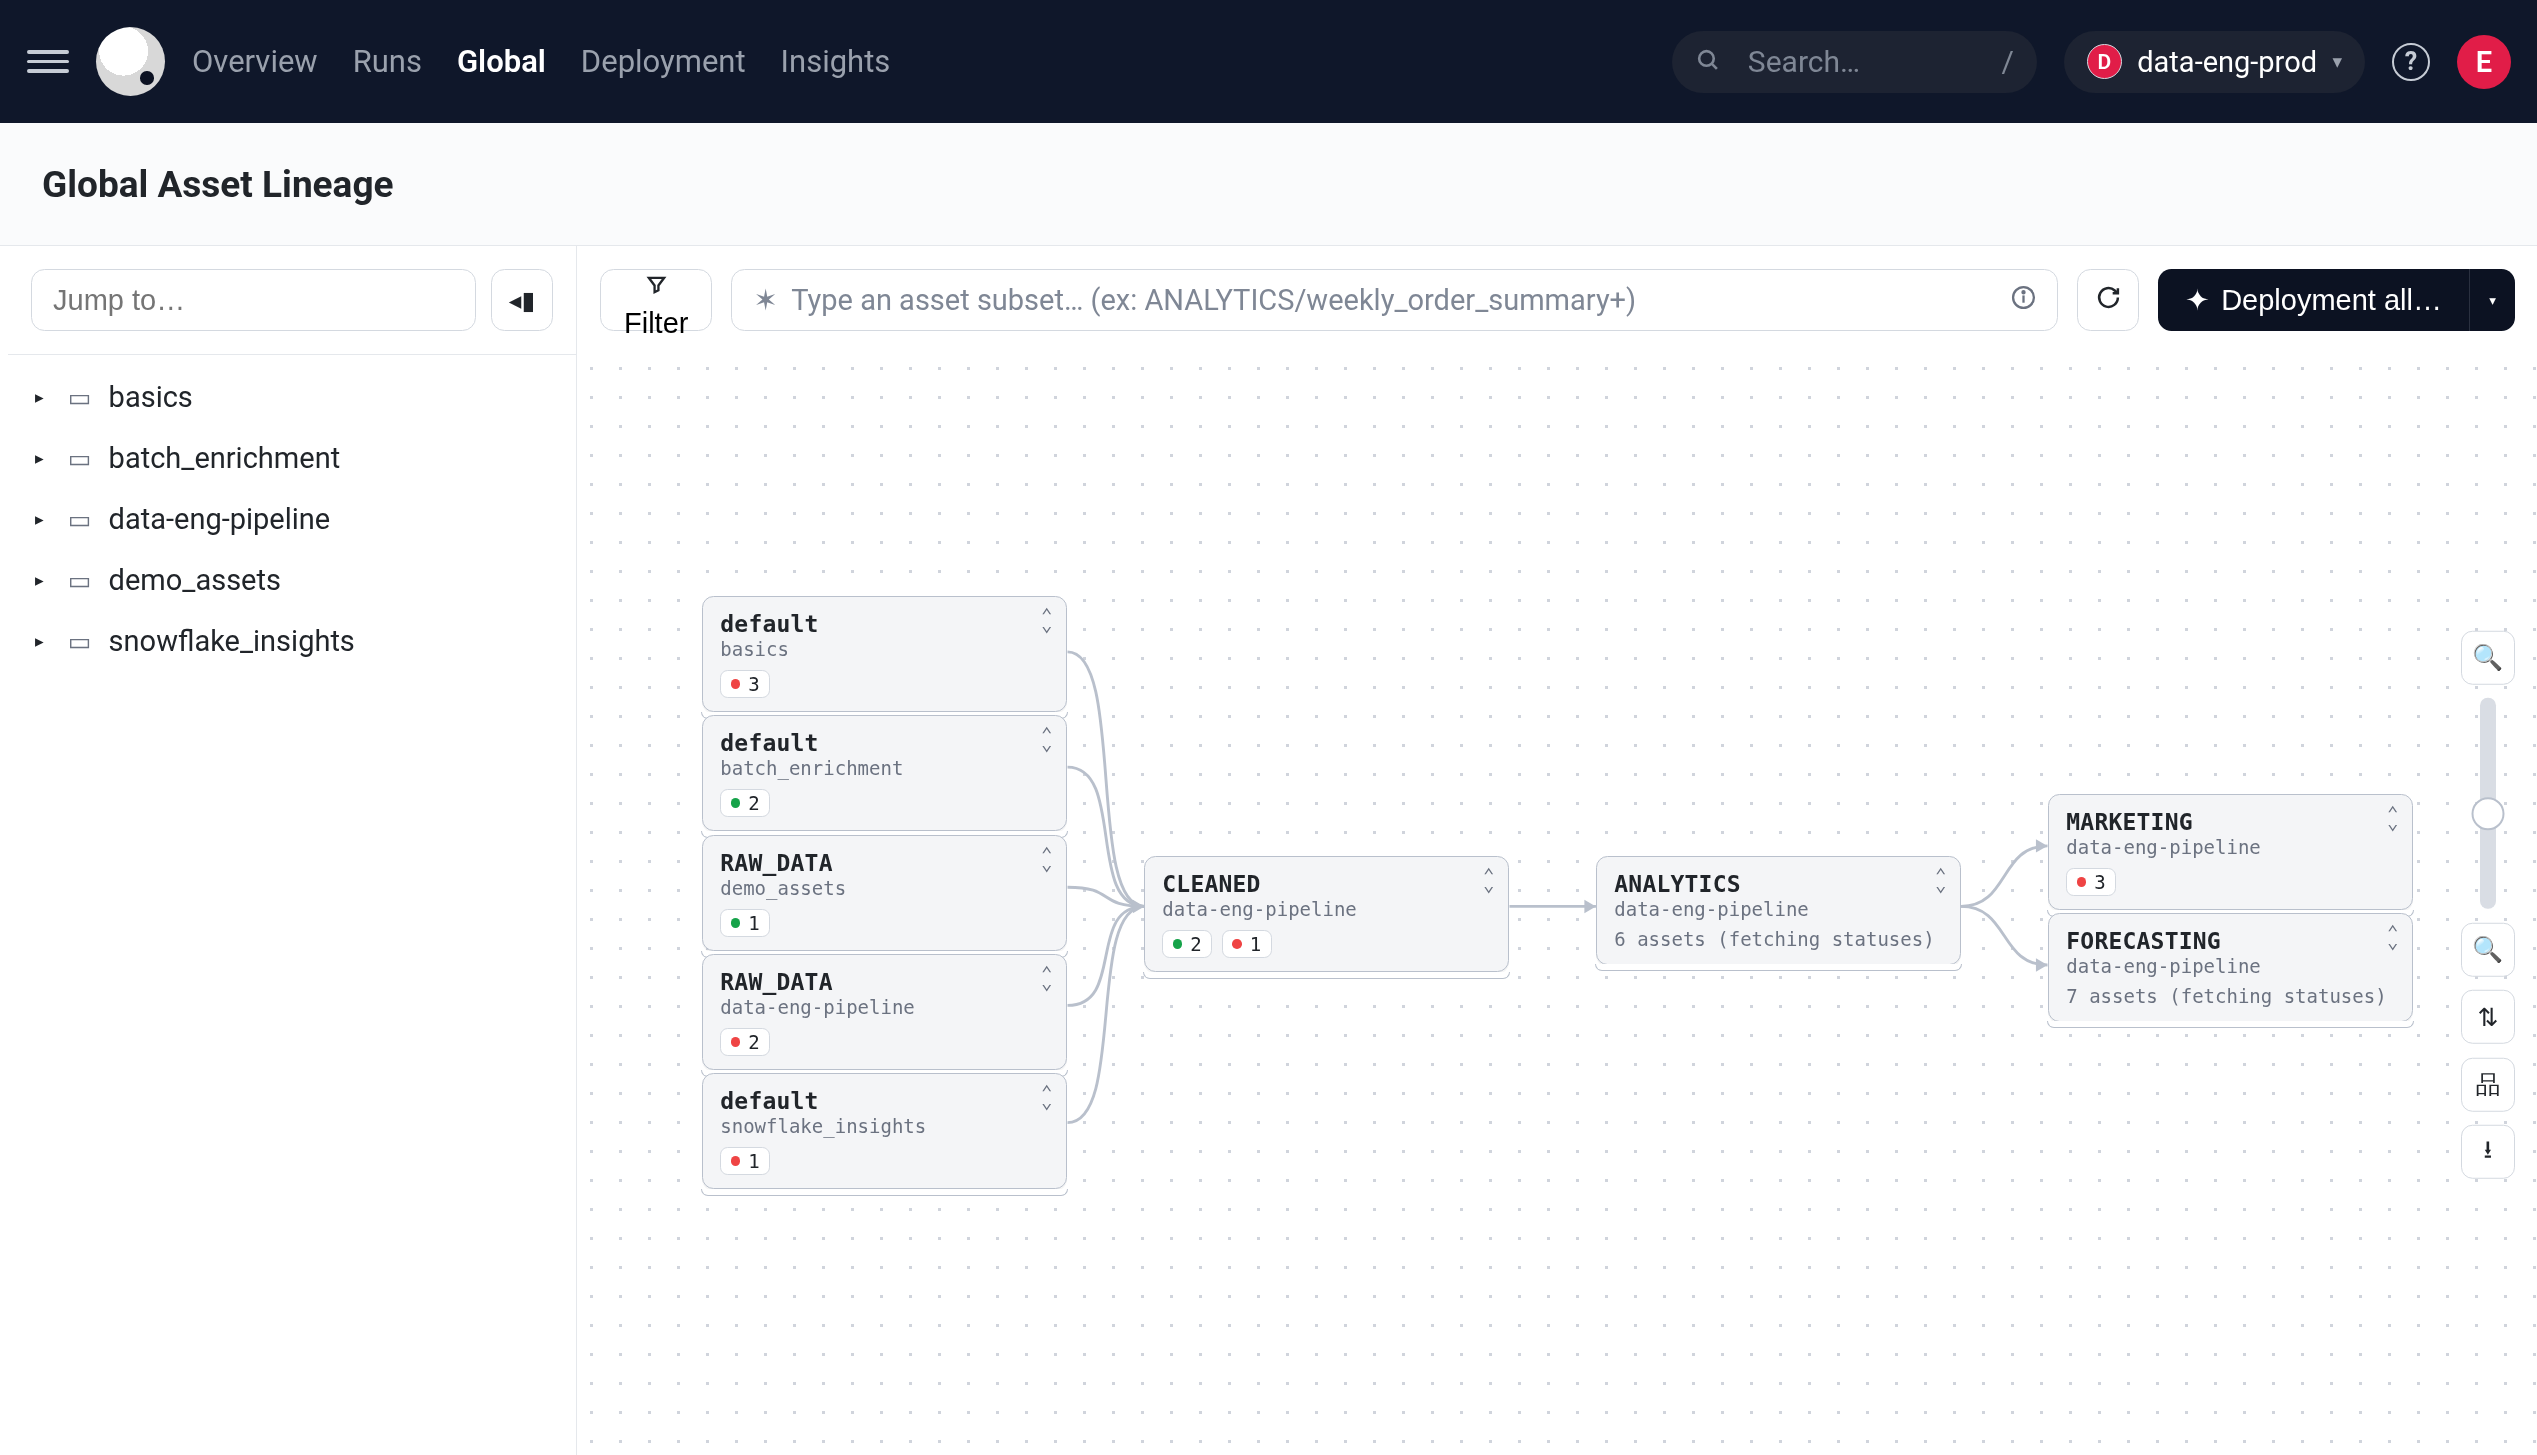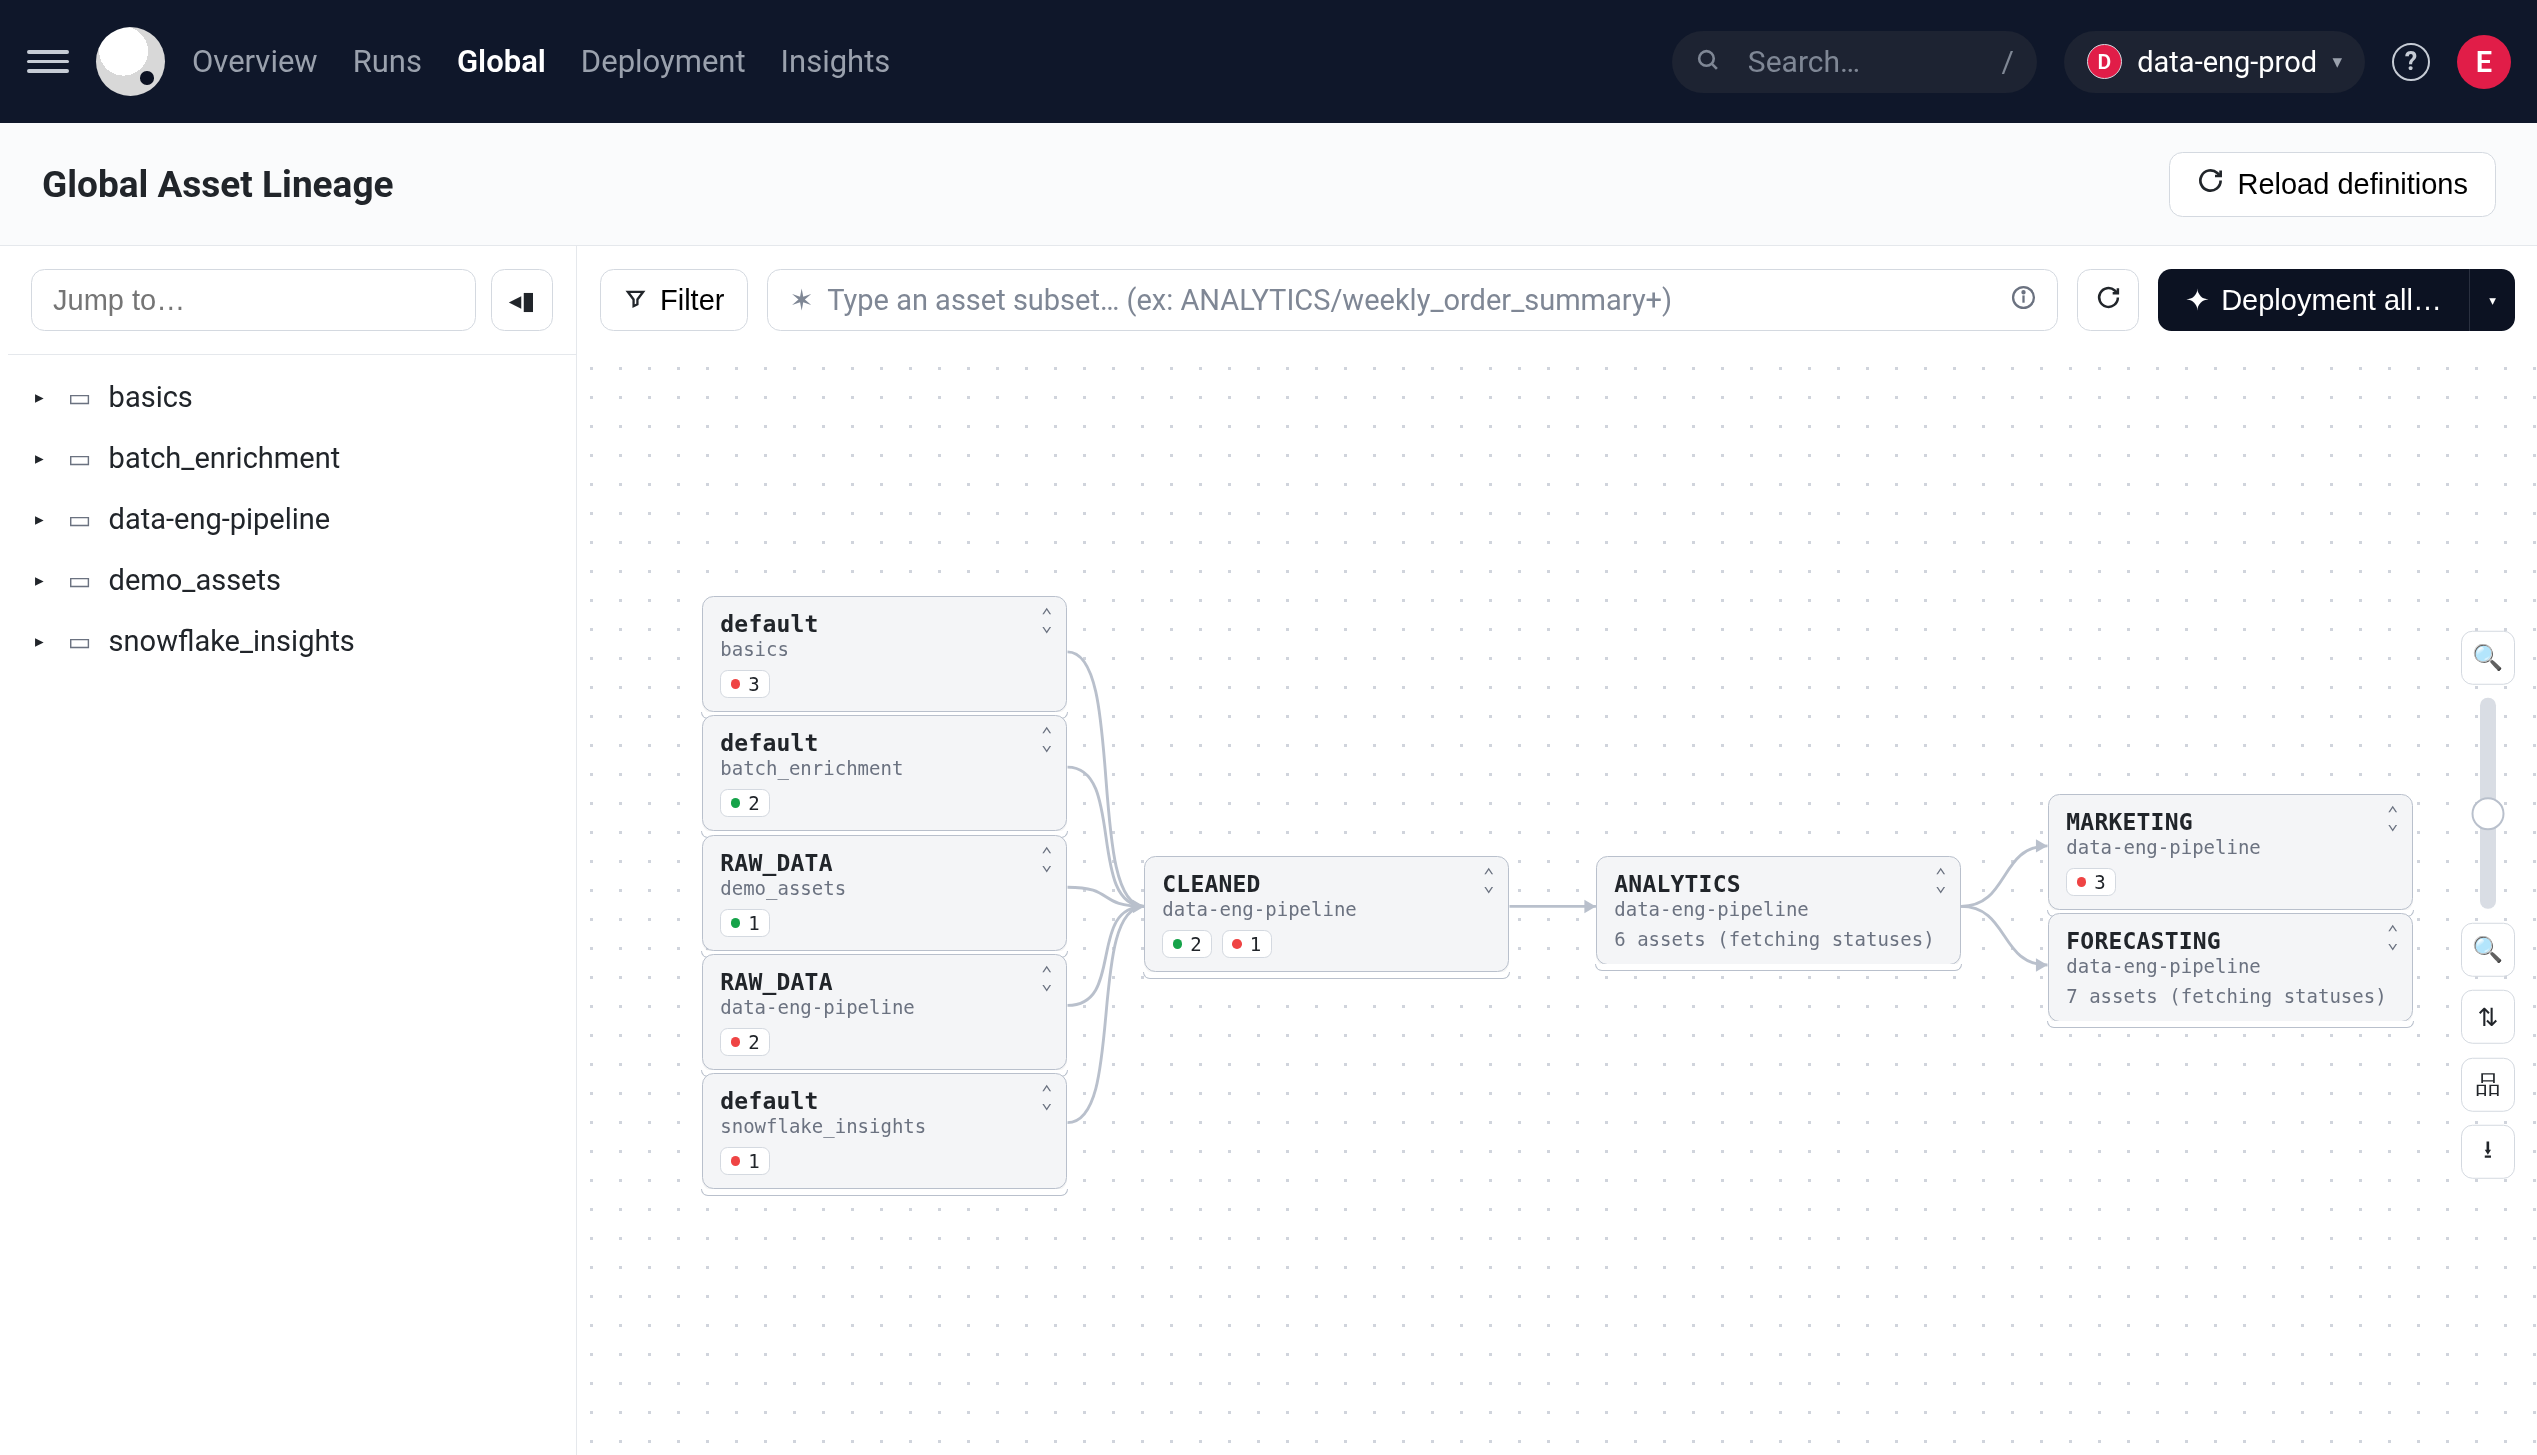--- a/index.html
+++ b/index.html
@@ -34,21 +34,21 @@
 .jump-input { flex: 1; border: 1.9px solid #d4d9e0; border-radius: 13.5px; height: 62px; padding: 0 21px; font-size: 29px; color: #7f8795; }
 .collapse-btn { border: 1.9px solid #d4d9e0; background: #fff; border-radius: 13.5px; width: 62px; height: 62px; display: flex; align-items: center; justify-content: center; cursor: pointer; font-size: 25px; }
 .tree { padding: 11.5px 0; }
 .tree-row { display: flex; align-items: center; gap: 17.3px; padding: 13.5px 35px; font-size: 29px; cursor: pointer; }
 .tree-caret { font-size: 17.3px; color: #21252a; width: 15.4px; }
 .tree-folder { font-size: 25px; color: #6b7280; }
 
 
 .canvas-wrap { flex: 1; display: flex; flex-direction: column; position: relative; }
 .canvas-toolbar { padding: 23px; display: flex; gap: 19px; align-items: center; }
-.tool-btn { border: 1.9px solid #d4d9e0; background: #fff; border-radius: 13.5px; height: 62px; padding: 0 23px; display: flex; align-items: center; gap: 13px; font-size: 29px; cursor: pointer; }
+.tool-btn { border: 1.9px solid #d4d9e0; background: #fff; border-radius: 13.5px; height: 62px; padding: 0 23px; display: flex; align-items: center; gap: 4px; font-size: 29px; cursor: pointer; flex-direction: column; }
 .subset-input { flex: 1; border: 1.9px solid #d4d9e0; border-radius: 13.5px; height: 62px; padding: 0 21px; font-size: 29px; display: flex; align-items: center; gap: 13.5px; color: #7f8795; }
 .materialize-group { display: flex; }
 .materialize-btn { background: #0c1222; color: #fff; border: none; border-radius: 13.5px 0 0 13.5px; height: 62px; padding: 0 27px; display: flex; align-items: center; gap: 11.5px; font-size: 29px; cursor: pointer; }
 .materialize-caret { background: #0c1222; color: #fff; border: none; border-left: 1px solid #2a3040; border-radius: 0 13.5px 13.5px 0; height: 62px; width: 46px; cursor: pointer; }
 
 .canvas { flex: 1; position: relative; overflow: hidden; background-image: radial-gradient(#d0d4dc 1.9px, transparent 1.9px); background-size: 29px 29px; background-position: 0 0; }
 
 svg.edges { position: absolute; inset: 0; width: 100%; height: 100%; pointer-events: none; }
 
 .node { position: absolute; background: #f4f5f7; border: 1.9px solid #b9c0cc; border-radius: 11.5px; padding: 13.5px 17.3px; font-family: ui-monospace, "SF Mono", Menlo, Consolas, monospace; box-shadow: 0 1.9px 0 rgba(0,0,0,0.04); cursor: pointer; }
@@ -100,29 +100,20 @@
     <span class="badge">D</span>
     <span>data-eng-prod</span>
     <span style="font-size:19px;color:#9aa1ad;">▾</span>
   </div>
   <div class="help-circle">?</div>
   <div class="avatar">E</div>
 </div>
 
 <div class="subheader">
   <h1>Global Asset Lineage</h1>
-  <button class="reload-btn">
-    <span>
-      <svg width="27" height="27" viewBox="0 0 24 24" fill="none" stroke="#21252a" stroke-width="2.4">
-          <path d="M21 12a9 9 0 1 1-3-6.7L21 8"></path>
-          <path d="M21 3v5h-5"></path>
-        </svg>
-    </span>
-    <span>Reload definitions</span>
-  </button>
 </div>
 
 <div class="main">
 
   <div class="sidebar">
     <div class="sidebar-tools">
       <input class="jump-input" placeholder="Jump to…" style="">
       <div class="collapse-btn">
         <span>◂▮</span>
       </div>

